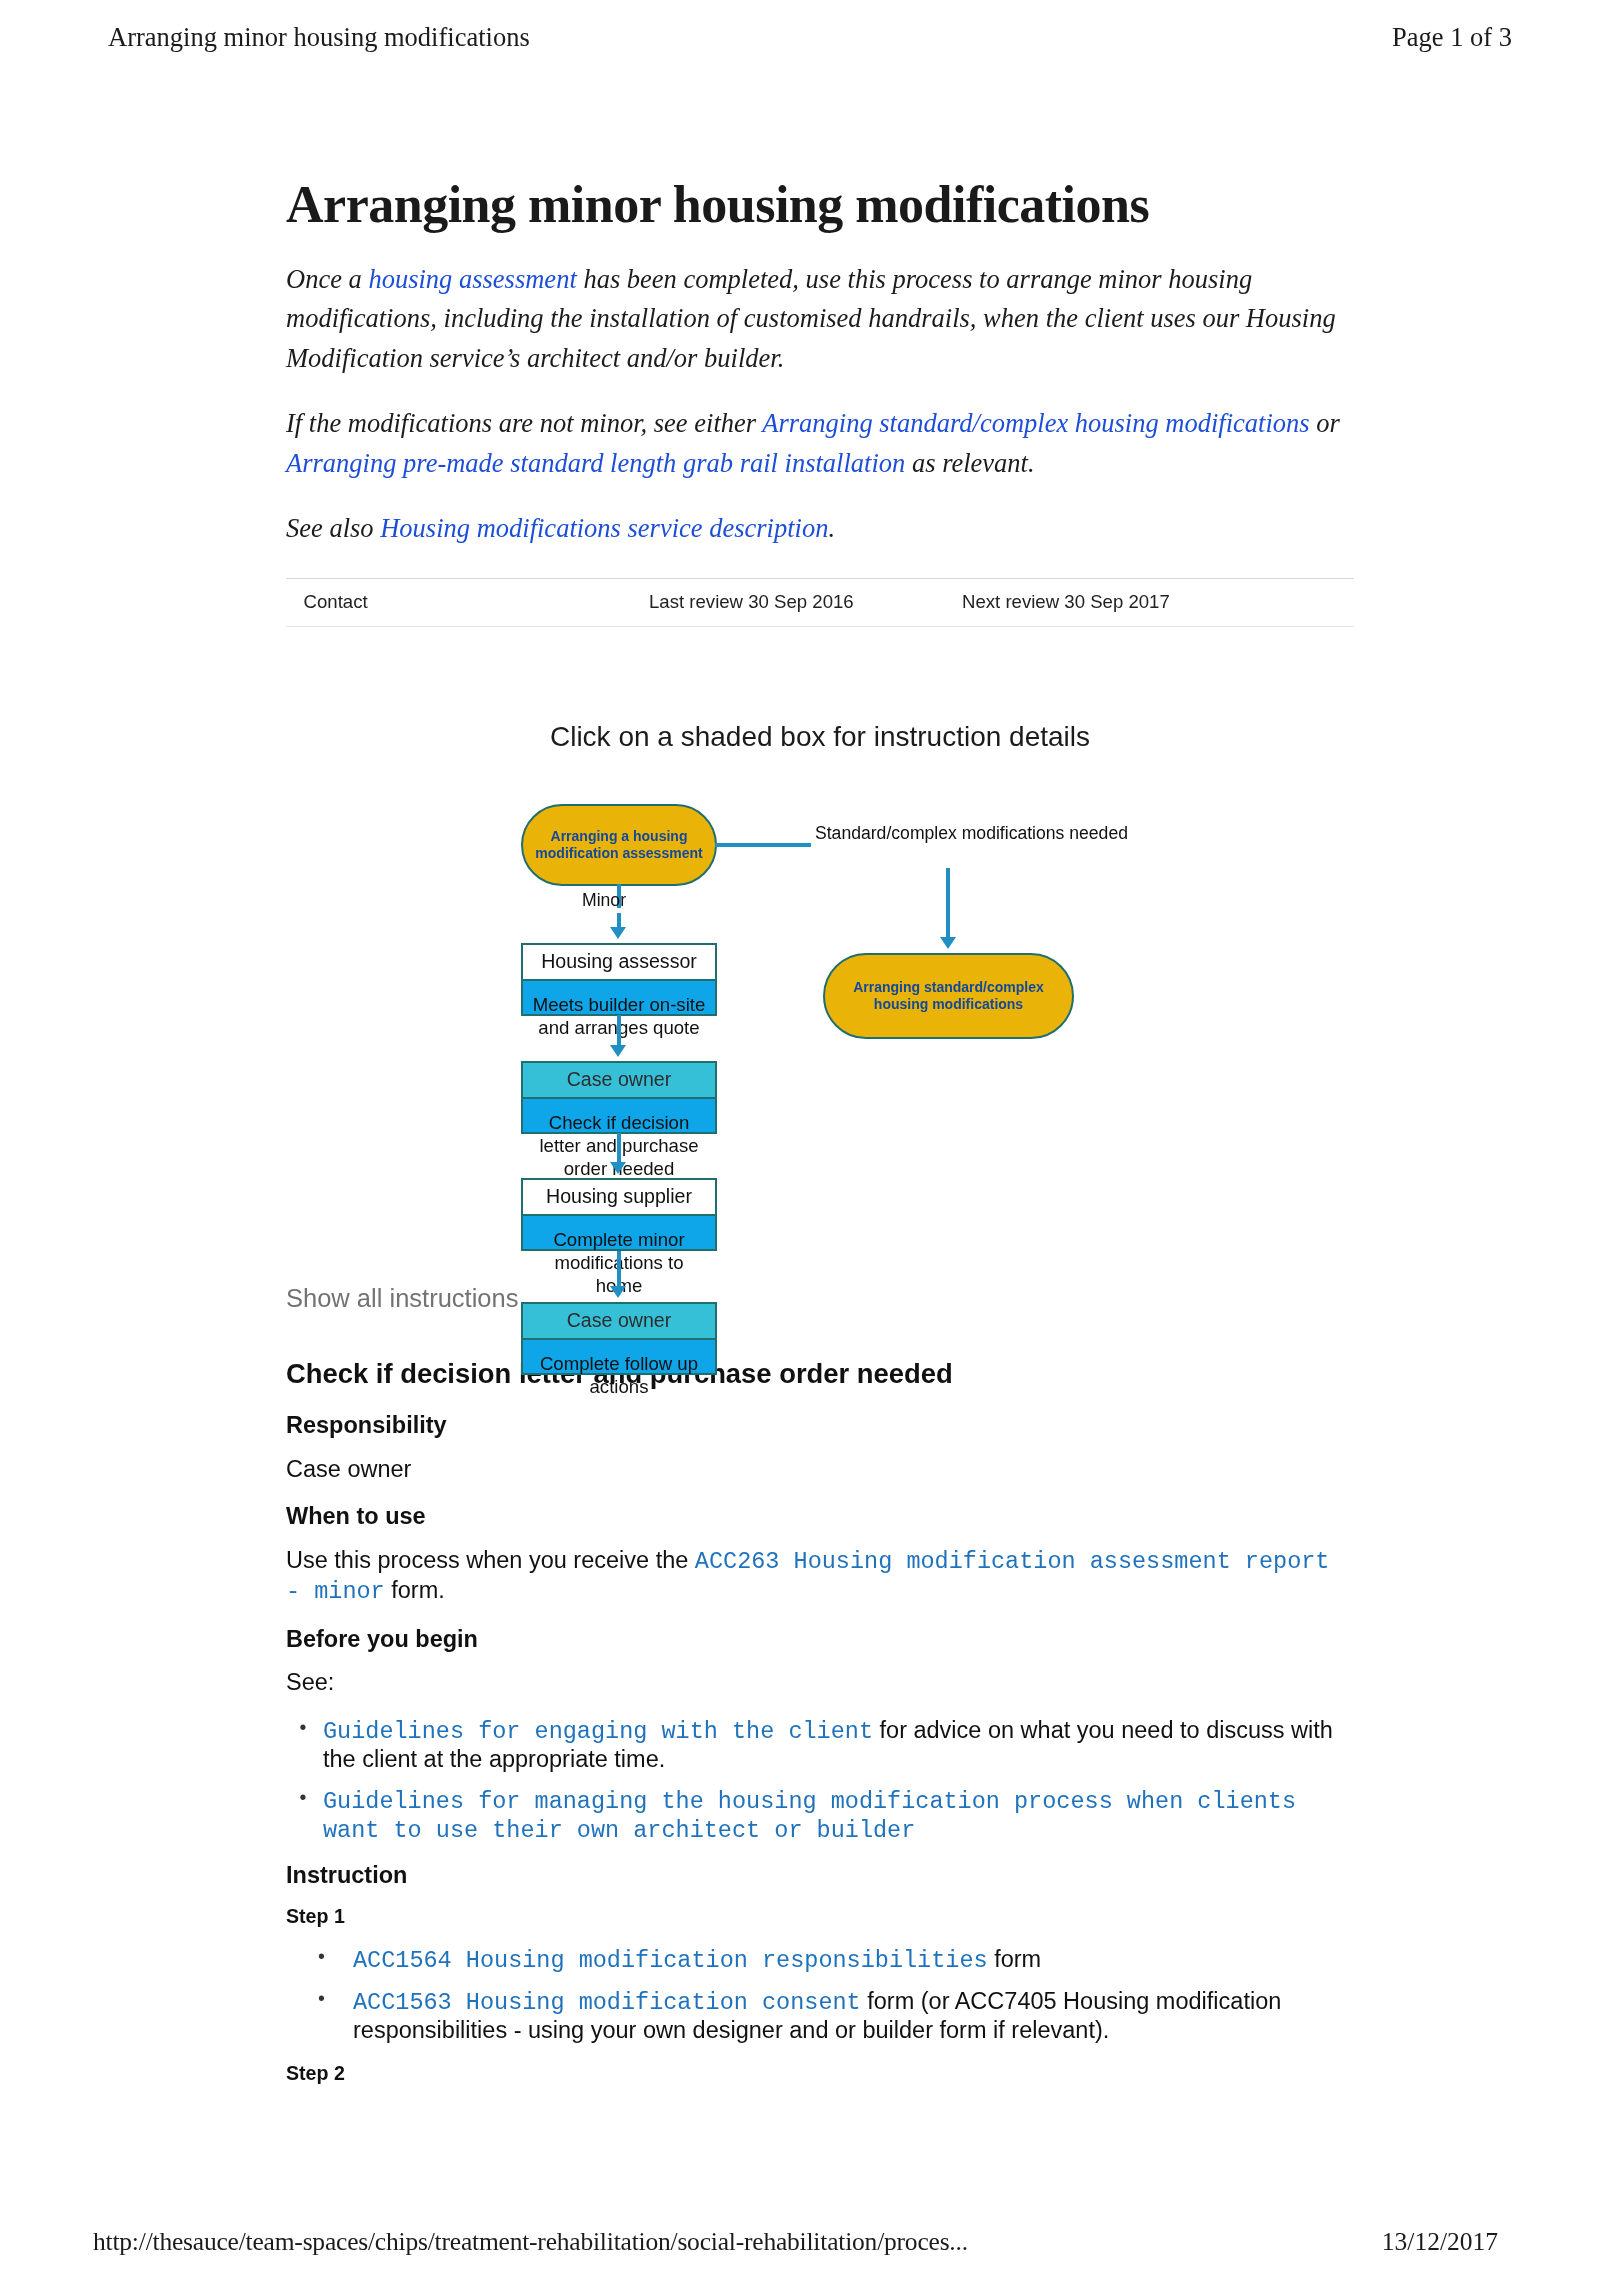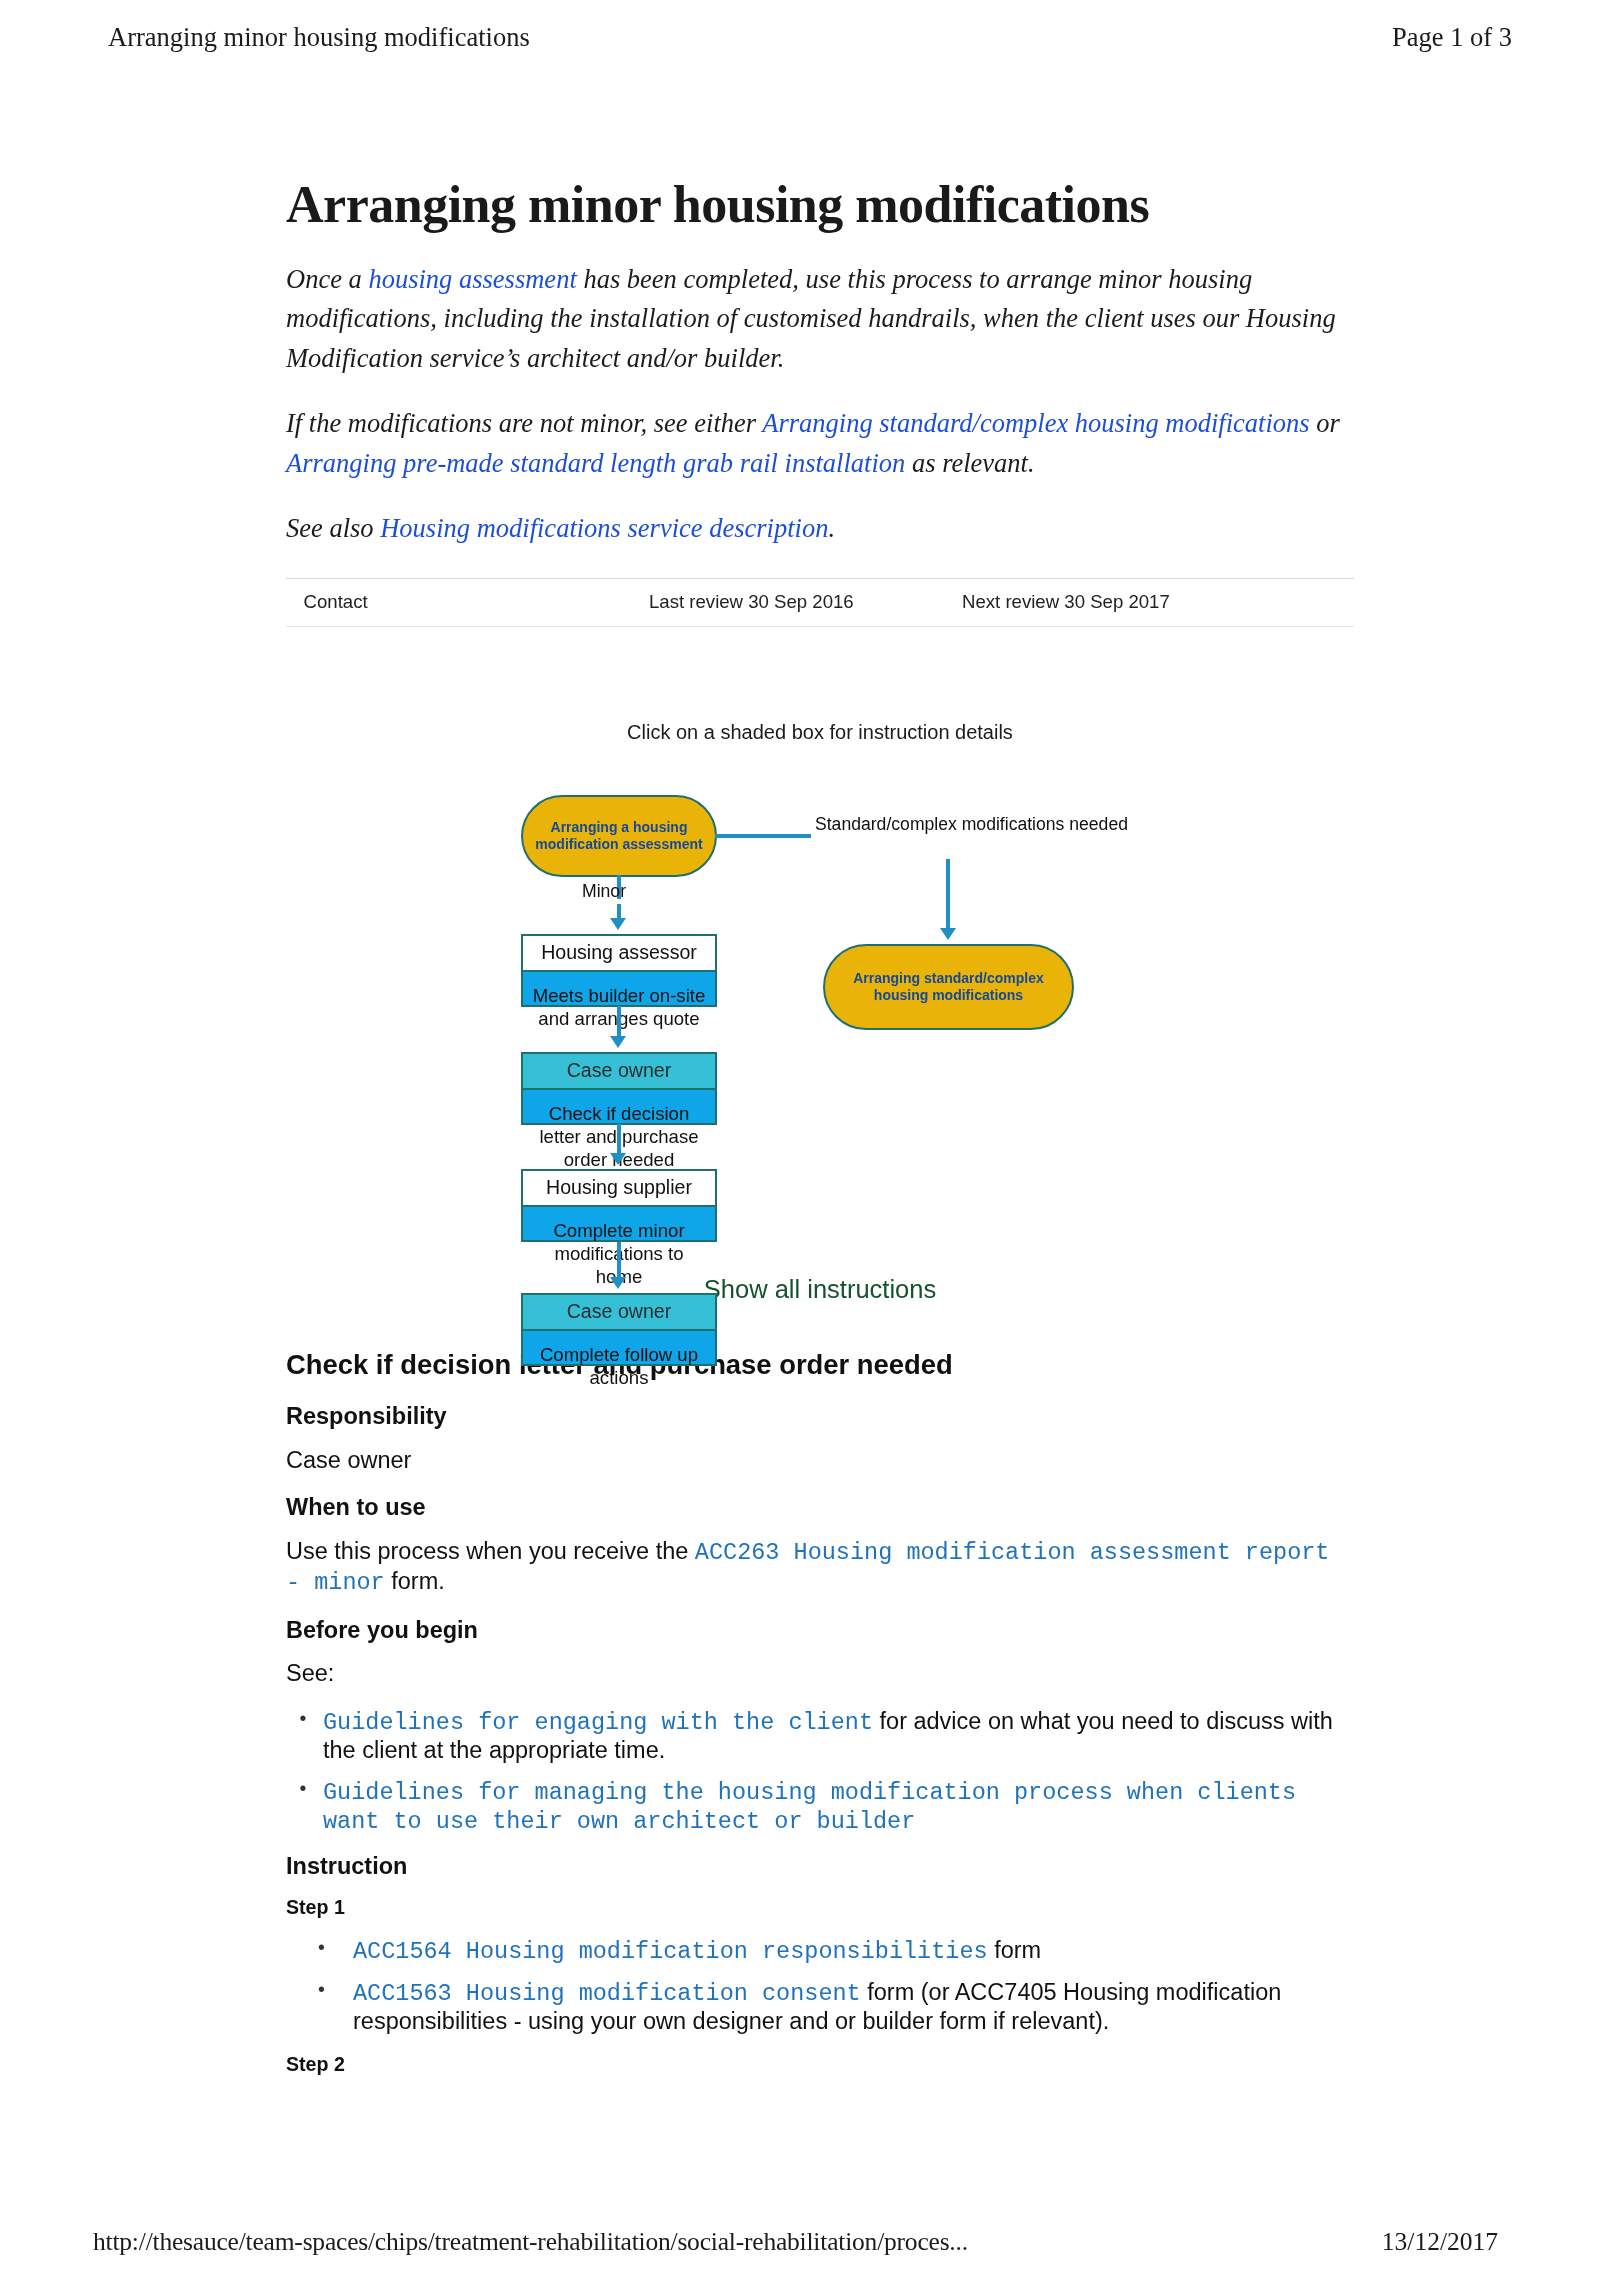--- a/index.html
+++ b/index.html
@@ -95,21 +95,21 @@
     white-space: nowrap;
   }
   .meta-contact { left: 17.6px; }
   .meta-last { left: 363px; }
   .meta-next { left: 676px; }
 
   
   .chart-hint {
     margin-top: 94px;
     text-align: center;
-    font-size: 20px;
+    font-size: 28px;
     color: #1b1b1b;
   }
 
   .flow {
     position: relative;
     margin: 37px auto 0 auto;
     width: 990px;
     height: 461px;
   }
 
@@ -177,23 +177,22 @@
     position: absolute;
     font-size: 17.6px;
     color: #111;
     text-align: center;
     line-height: 1.22;
     white-space: nowrap;
   }
 
   .show-all {
     margin-top: 33px;
-    text-align: center;
     font-size: 25.5px;
-    color: #14532d;
+    color: #737373;
   }
 
   
   .instr { margin-top: 45px; }
   .instr h2 {
     font-size: 27.4px;
     font-weight: bold;
     margin: 0 0 21.6px 0;
     color: #111;
   }

